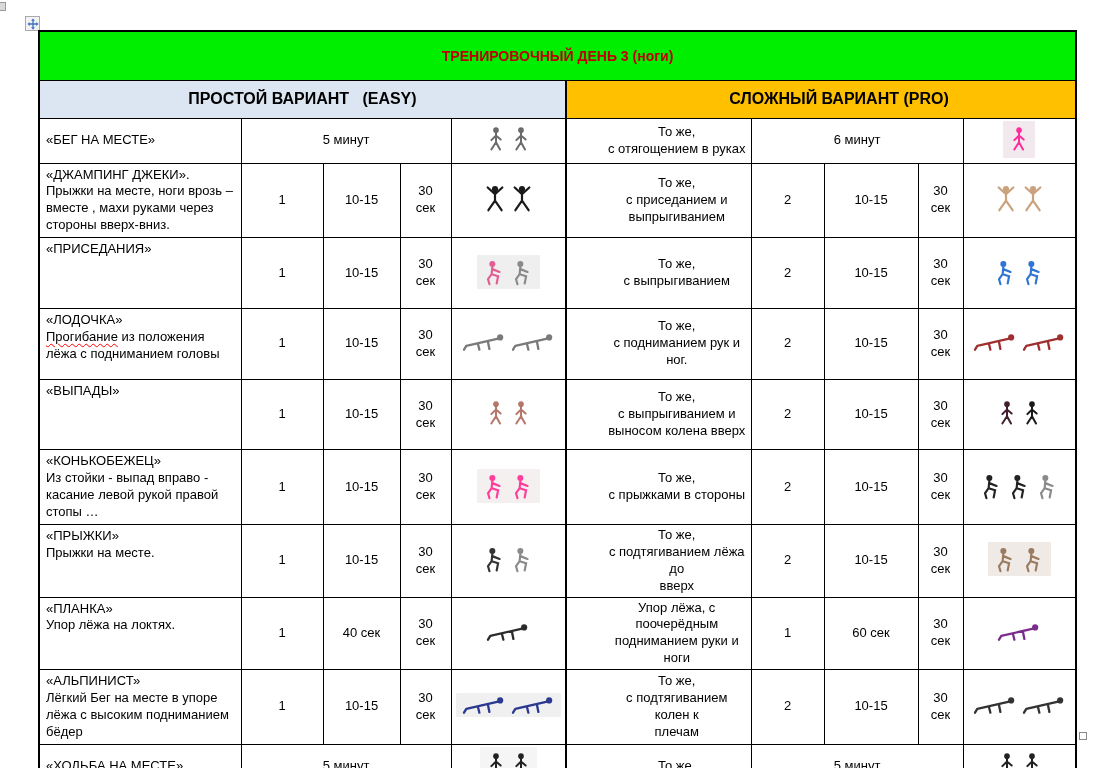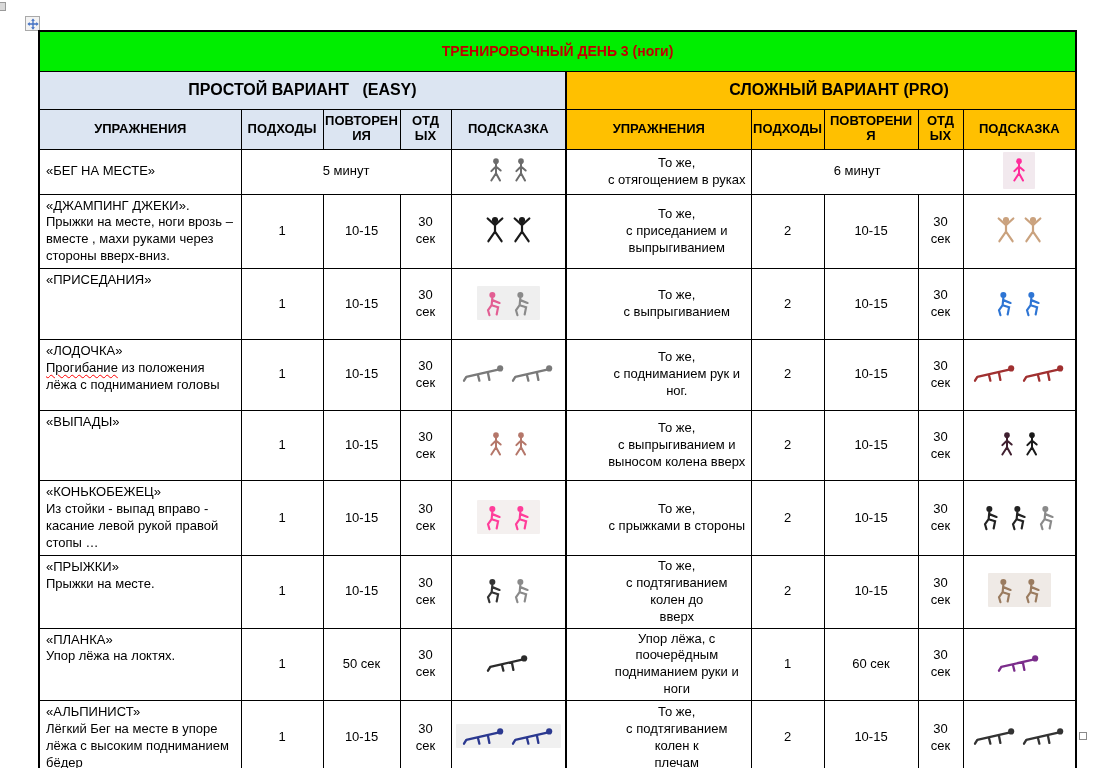--- a/index.html
+++ b/index.html
@@ -79,43 +79,27 @@
         <col style="width: 77px;">
         <col style="width: 51px;">
         <col style="width: 115px;">
         <col style="width: 185px;">
         <col style="width: 73px;">
         <col style="width: 94px;">
         <col style="width: 45px;">
         <col style="width: 113px;">
       </colgroup>
     <tbody id="tbody">
-        <tr style="height: 40px;">
+        <tr style="height: 49px;">
           <td class="title-cell" colspan="10">ТРЕНИРОВОЧНЫЙ ДЕНЬ 3 (ноги)</td>
         </tr>
         <tr style="height: 38px;">
           <td class="variant-cell easy-bg" colspan="5">ПРОСТОЙ ВАРИАНТ   (EASY)</td>
           <td class="variant-cell pro-bg mid-l" colspan="5">СЛОЖНЫЙ ВАРИАНТ (PRO)</td>
         </tr>
-        <tr style="height: 40px;">
-          <td class="colhead easy-bg">УПРАЖНЕНИЯ</td>
-          <td class="colhead easy-bg">ПОДХОДЫ</td>
-          <td class="colhead easy-bg">ПОВТОРЕНИЯ</td>
-          <td class="colhead easy-bg">
-            <div class="narrow" style="max-width: 38px;">ОТДЫХ</div>
-          </td>
-          <td class="colhead easy-bg">ПОДСКАЗКА</td>
-          <td class="colhead pro-bg mid-l">УПРАЖНЕНИЯ</td>
-          <td class="colhead pro-bg">ПОДХОДЫ</td>
-          <td class="colhead pro-bg">ПОВТОРЕНИЯ</td>
-          <td class="colhead pro-bg">
-            <div class="narrow" style="max-width: 30px;">ОТДЫХ</div>
-          </td>
-          <td class="colhead pro-bg">ПОДСКАЗКА</td>
-        </tr>
         <tr style="height: 45px;">
           <td class="exercise-cell v-mid">
             <div>«БЕГ НА МЕСТЕ»</div>
           </td>
           <td class="num-cell" colspan="3">5 минут</td>
           <td class="photo-cell"><div class="photo" style="background: rgb(255, 255, 255);">
               <svg width="20" height="33" viewBox="0 0 30 40">
                 <circle cx="15" cy="6" r="4.2" fill="#6b6b6b"></circle>
                 <path d="M15 10 V24 M15 14 L8 21 M15 14 L22 20 M15 24 L8 35 M15 24 L21 35" stroke="#6b6b6b" stroke-width="3" fill="none" stroke-linecap="round"></path>
               </svg>
@@ -355,21 +339,21 @@
                 <circle cx="13" cy="9" r="4.2" fill="#333333"></circle>
                 <path d="M13 13 L12 23 M12 23 L21 26 L19 36 M12 23 L7 30 L9 37 M13 16 L23 20" stroke="#333333" stroke-width="3" fill="none" stroke-linecap="round"></path>
               </svg>
               <svg width="23" height="30" viewBox="0 0 32 40">
                 <circle cx="13" cy="9" r="4.2" fill="#8a8a8a"></circle>
                 <path d="M13 13 L12 23 M12 23 L21 26 L19 36 M12 23 L7 30 L9 37 M13 16 L23 20" stroke="#8a8a8a" stroke-width="3" fill="none" stroke-linecap="round"></path>
               </svg>
             </div></td>
           <td class="totext-cell mid-l">
             <div>То же,</div>
-            <div>с подтягиванием колен до</div>
+            <div>с подтягиванием лёжа до</div>
             <div>вверх</div>
           </td>
           <td class="num-cell">2</td>
           <td class="num-cell">10-15</td>
           <td class="num-cell">
             <div class="rest-inner">30 сек</div>
           </td>
           <td class="photo-cell"><div class="photo" style="background: rgb(239, 234, 230);">
               <svg width="23" height="30" viewBox="0 0 32 40">
                 <circle cx="13" cy="9" r="4.2" fill="#9a7b5f"></circle>
@@ -380,21 +364,21 @@
                 <path d="M13 13 L12 23 M12 23 L21 26 L19 36 M12 23 L7 30 L9 37 M13 16 L23 20" stroke="#9a7b5f" stroke-width="3" fill="none" stroke-linecap="round"></path>
               </svg>
             </div></td>
         </tr>
         <tr style="height: 44px;">
           <td class="exercise-cell">
             <div>«ПЛАНКА»</div>
             <div>Упор лёжа на локтях.</div>
           </td>
           <td class="num-cell">1</td>
-          <td class="num-cell">50 сек</td>
+          <td class="num-cell">40 сек</td>
           <td class="num-cell">
             <div class="rest-inner">30 сек</div>
           </td>
           <td class="photo-cell"><div class="photo" style="background: rgb(255, 255, 255);">
               <svg width="44" height="20" viewBox="0 0 56 26">
                 <circle cx="49" cy="7" r="4" fill="#2b2b2b"></circle>
                 <path d="M5 18 L45 9 M20 15 L22 23 M33 12 L35 22 M5 18 L2 23" stroke="#2b2b2b" stroke-width="3" fill="none" stroke-linecap="round"></path>
               </svg>
             </div></td>
           <td class="totext-cell mid-l">

